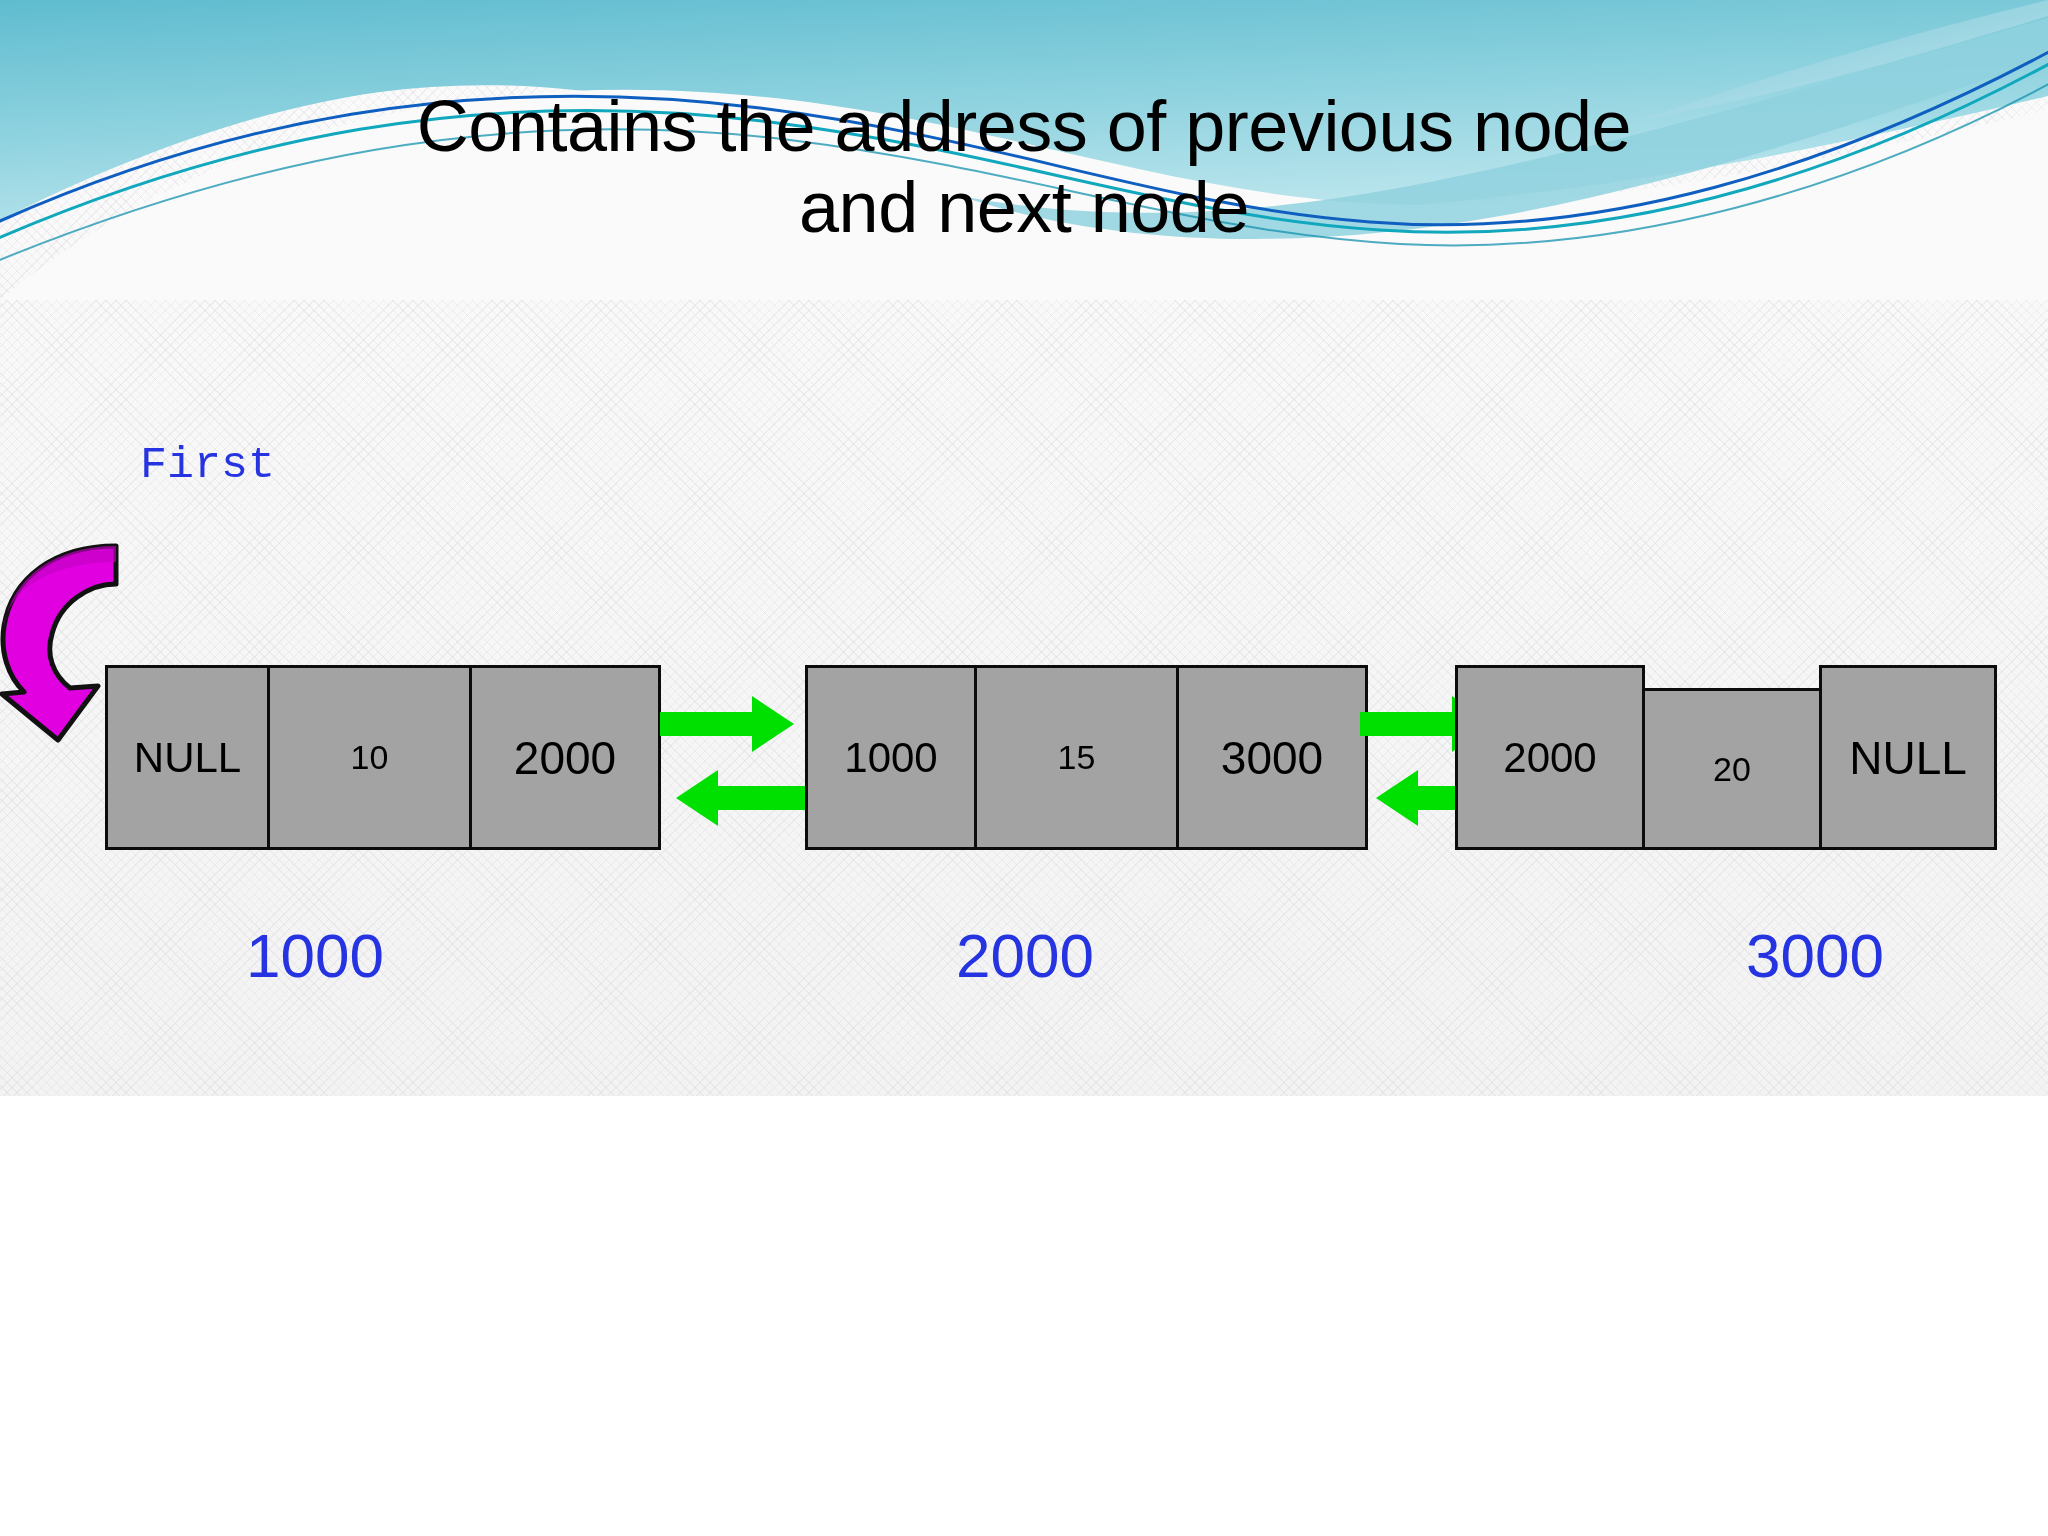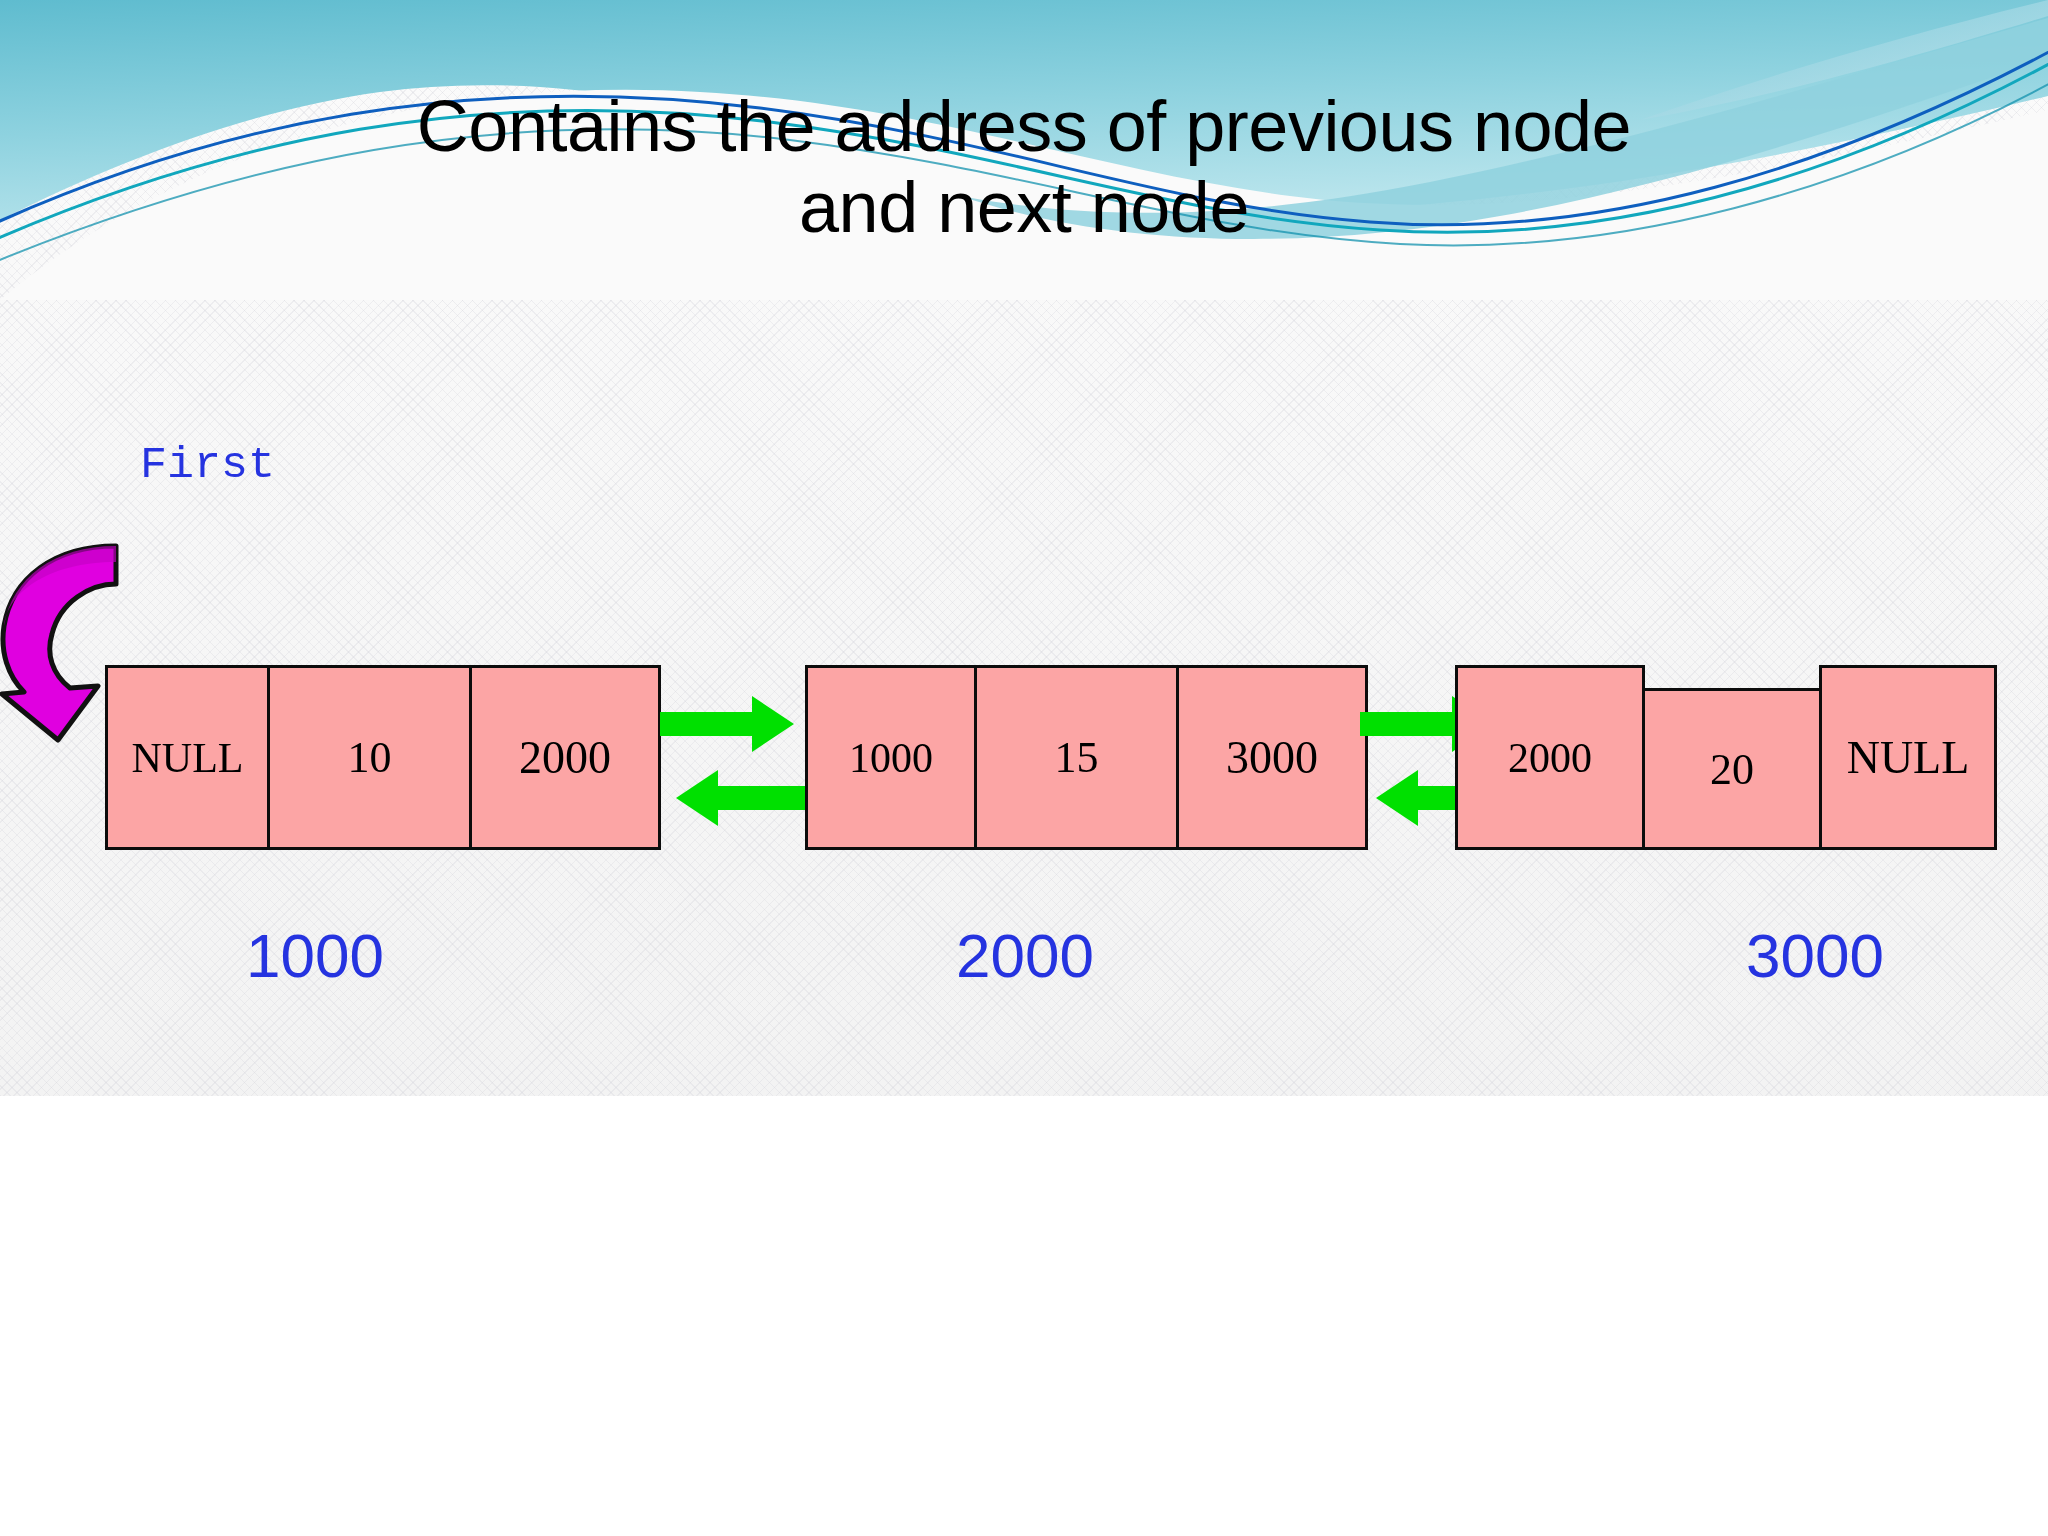--- a/index.html
+++ b/index.html
@@ -75,33 +75,33 @@
   
   .node {
     position: absolute;
     top: 665px;
     height: 185px;
     display: flex;
     box-sizing: border-box;
   }
   .cell {
     box-sizing: border-box;
-    background: #fca5a5;
+    background: #a3a3a3;
     border: 3px solid #0c0c0c;
     margin-left: -3px;
     display: flex;
     align-items: center;
     justify-content: center;
-    font-family: Liberation Serif, serif;
+    font-family: Liberation Sans, sans-serif;
     color: #000000;
   }
   .cell:first-child { margin-left: 0; }
 
   .node .cell.prev { width: 170px; font-size: 42px; }
-  .node .cell.data { width: 210px; font-size: 44px; }
+  .node .cell.data { width: 210px; font-size: 34px; }
   .node .cell.next { width: 185px; font-size: 46px; }
 
   #node-1 { left: 105px; }
   #node-2 { left: 805px; }
   #node-3 { left: 1455px; }
 
   
   #node-1 .prev { width: 165px; }
   #node-1 .data { width: 205px; }
   #node-1 .next { width: 192px; }

